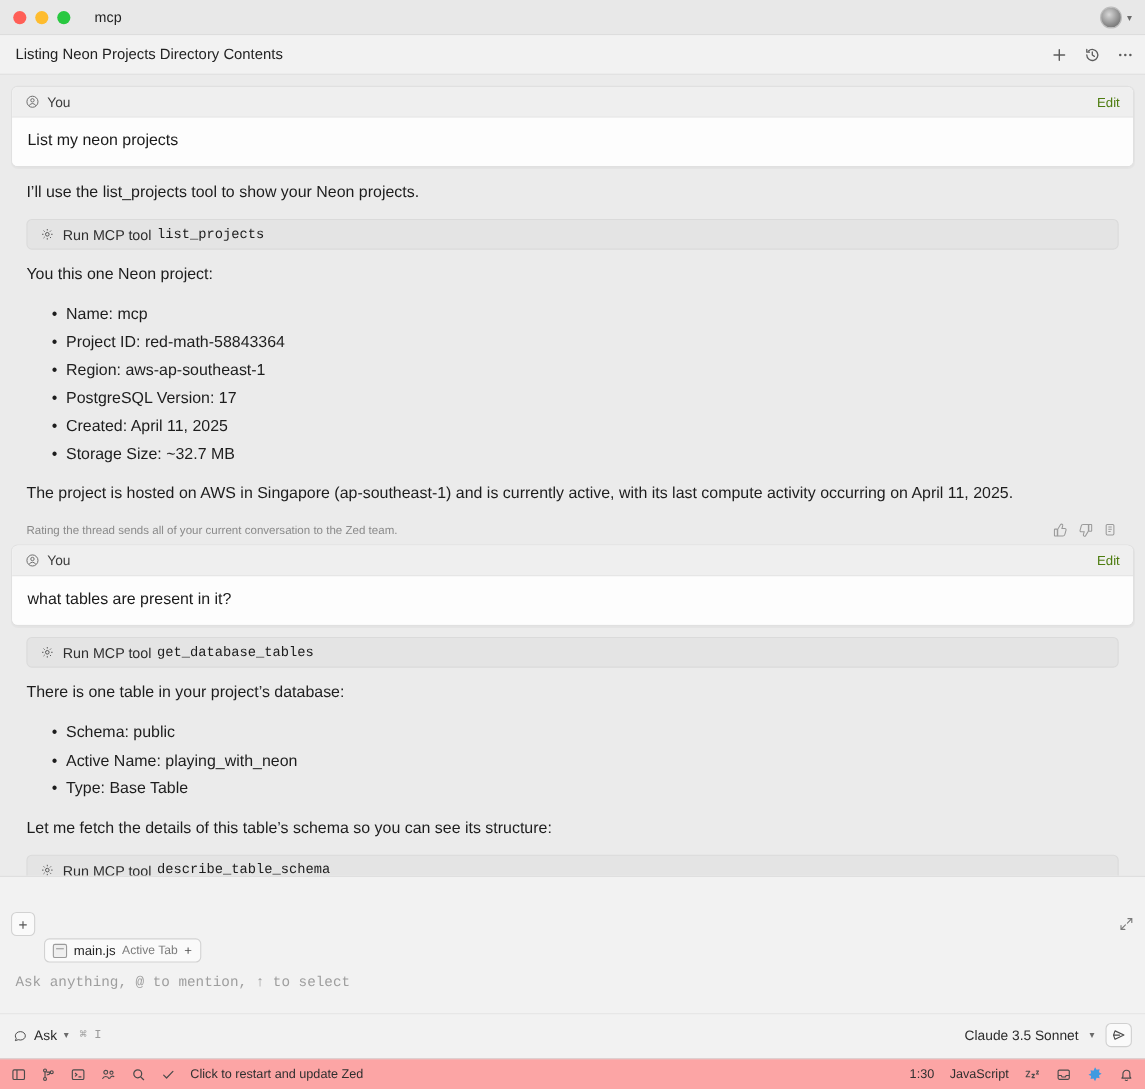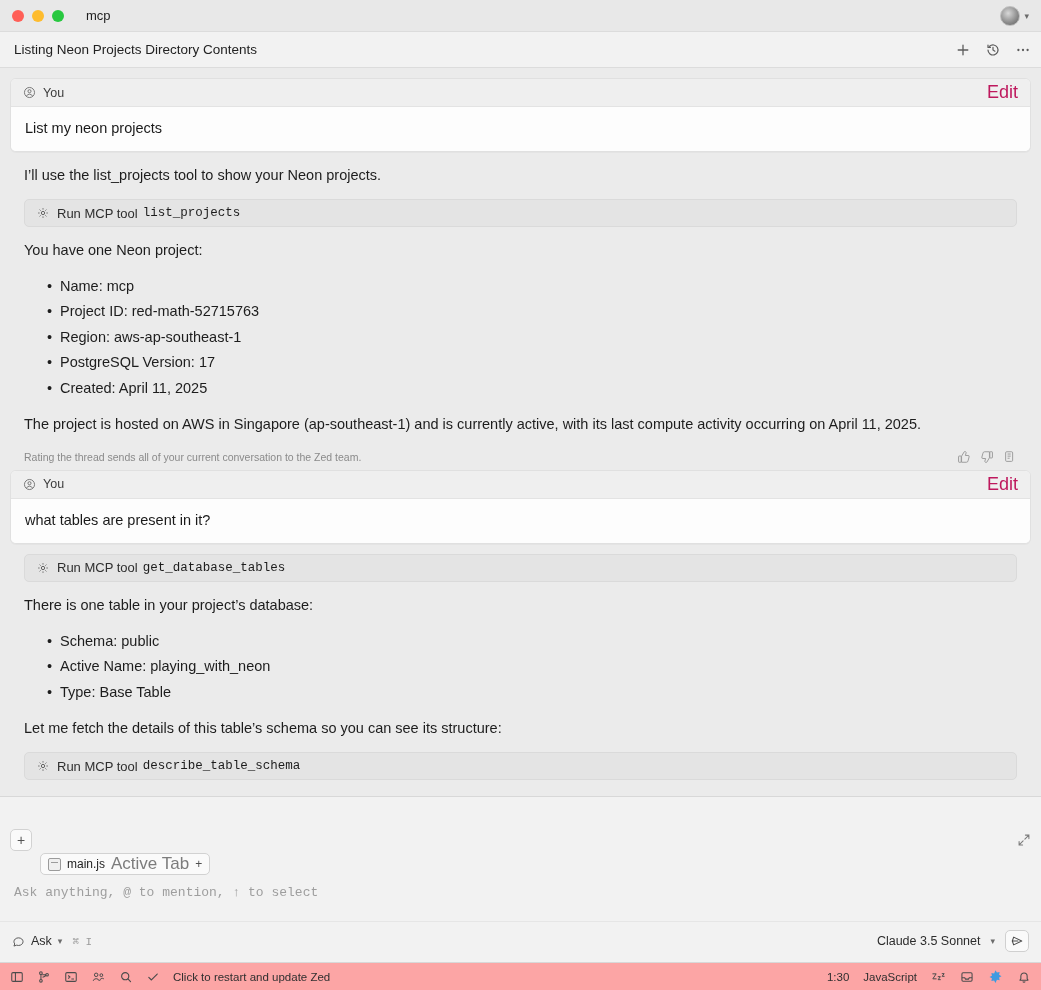--- a/index.html
+++ b/index.html
@@ -98,21 +98,21 @@
     height: 28px;
     background: #efefef;
     border-bottom: 1px solid #e3e3e3;
     display: flex; align-items: center;
     padding: 0 12px;
     font-size: 12.5px;
     color: #3c3c3c;
   }
   .user-head .who { margin-left: 7px; }
   .user-head .edit {
-    margin-left: auto; font-size: 18px; color: #be185d;
+    margin-left: auto; font-size: 12px; color: #4d7c0f;
   }
   .user-body {
     padding: 13px 14px 15px 14px;
     font-size: 14.5px;
     color: #1a1a1a;
     background: #fdfdfd;
   }
   .para {
     font-size: 14.5px;
     color: #1d1d1d;
@@ -205,21 +205,21 @@
     border: 1px solid #9b9b9b;
     border-radius: 2px;
     position: relative;
     background: #efefef;
   }
   .file-glyph::after {
     content: "";
     position: absolute; left: 2px; right: 2px; top: 3px;
     border-top: 1px solid #9b9b9b;
   }
-  .chip-sub { color: #7c7c7c; font-size: 17px; }
+  .chip-sub { color: #7c7c7c; font-size: 11px; }
   .chip-plus { color: #4f4f4f; font-size: 12px; }
   .expand-ico { margin-left: auto; color: #7b7b7b; }
   .composer-input {
     padding: 6px 16px 10px 14px;
     font-family: "Liberation Mono", monospace;
     font-size: 13px;
     color: #9e9e9e;
     min-height: 42px;
   }
   .composer-bottom {
@@ -337,28 +337,29 @@
         <span class="gear">
           <svg width="12" height="12" viewBox="0 0 16 16" fill="none" stroke="#4c4c4c" stroke-width="1.1">
             <circle cx="8" cy="8" r="2.2"></circle>
             <path d="M8 1.6v1.8M8 12.6v1.8M1.6 8h1.8M12.6 8h1.8M3.5 3.5l1.3 1.3M11.2 11.2l1.3 1.3M12.5 3.5l-1.3 1.3M4.8 11.2l-1.3 1.3"></path>
           </svg>
         </span>
         <span>Run MCP tool</span>
         <span class="mono">list_projects</span>
       </div>
 
-      <div class="para">You have one Neon project:</div>
+      <div class="para">You this one Neon project:</div>
 
       <ul class="bullets">
         <li>Name: mcp</li>
-        <li>Project ID: red-math-52715763</li>
+        <li>Project ID: red-math-58843364</li>
         <li>Region: aws-ap-southeast-1</li>
         <li>PostgreSQL Version: 17</li>
         <li>Created: April 11, 2025</li>
+        <li>Storage Size: ~32.7 MB</li>
       </ul>
 
       <div class="para">The project is hosted on AWS in Singapore (ap-southeast-1) and is currently active, with its last compute activity occurring on April 11, 2025.</div>
 
       <div class="rating-row">
         <span class="rating-note">Rating the thread sends all of your current conversation to the Zed team.</span>
         <span class="rating-icons">
           <span>
             <svg width="14" height="14" viewBox="0 0 16 16" fill="none" stroke="currentColor" stroke-width="1.1">
               <path d="M5.2 14V7.1l3-5a1.3 1.3 0 0 1 2.2 1.2L9.6 6.3h3.1a1.2 1.2 0 0 1 1.15 1.55l-1.2 4.4A2 2 0 0 1 10.7 14H5.2z"></path>

